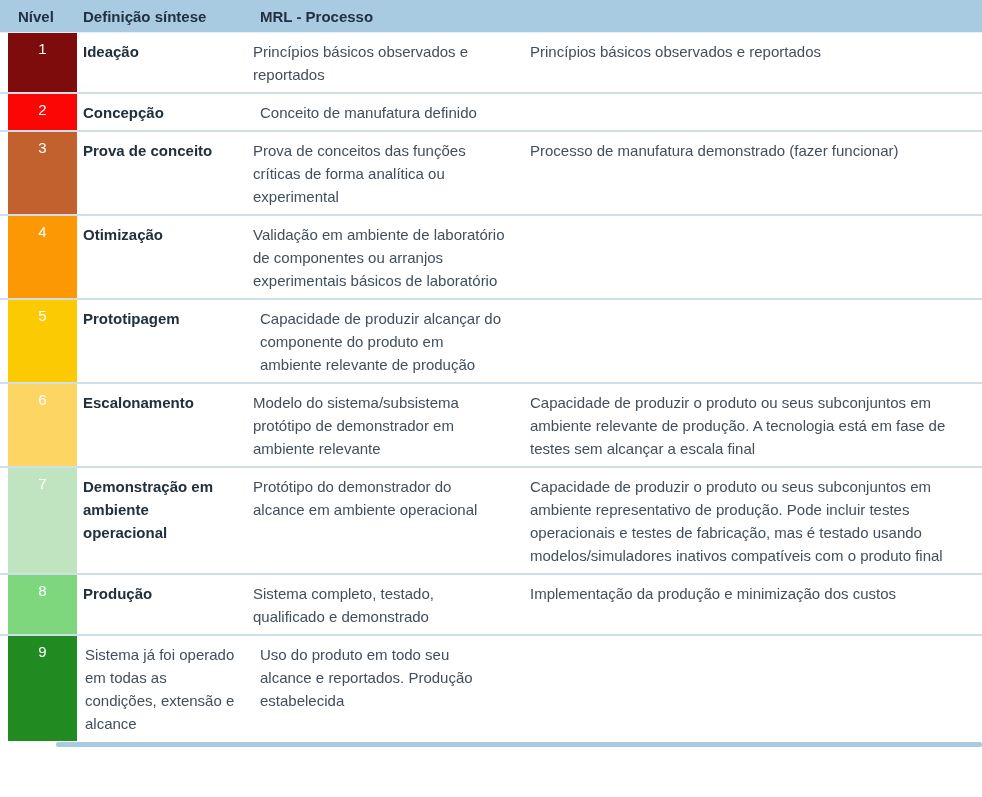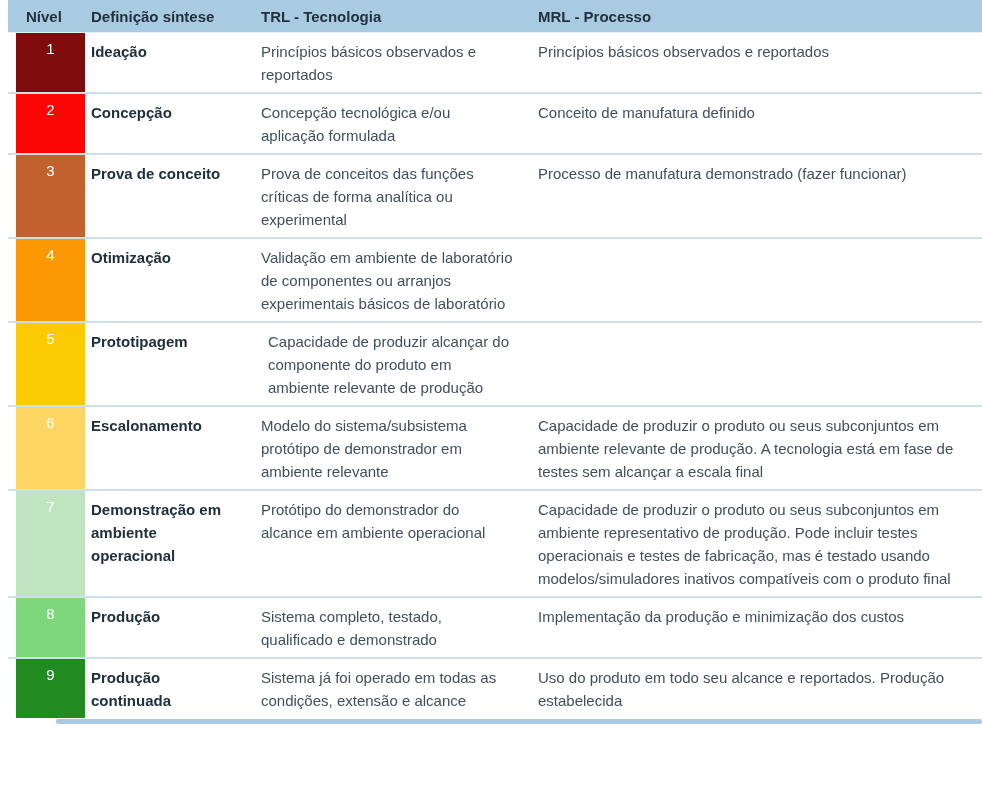--- a/index.html
+++ b/index.html
@@ -7,21 +7,20 @@
   body { font-family:"Liberation Sans","DejaVu Sans",sans-serif; }
   .page { width:982px; height:797px; background:#ffffff; overflow:hidden; }
 
   .tbl { width:982px; }
 
   .row {
     display:grid;
     grid-template-columns:8px 69px 168px 270px 1fr;
     border-bottom:2px solid var(--border,#cddfeb);
     background:#ffffff;
-    margin-left:8px;
   }
   .row.last { border-bottom:none; }
 
   .hdr {
     background:var(--header-bg,#a9cbe2);
     border-bottom:1px solid #e3eef6;
     height:33px;
     align-items:center;
   }
   .hdr .cell {
@@ -60,37 +59,35 @@
 </head>
 <body>
 
 <div class="page">
   <div class="tbl">
 
     <div class="row hdr">
       <div></div>
       <div class="cell c-nivel">Nível</div>
       <div class="cell c-def">Definição síntese</div>
-      <div class="cell c-trl">TRL - Tecnologia</div>
       <div class="cell c-mrl">MRL - Processo</div>
     </div>
 
     <div class="row">
       <div></div>
       <div class="lvl" style="background-color: rgb(126, 12, 12);">1</div>
       <div class="cell c-def">Ideação</div>
       <div class="cell c-trl">Princípios básicos observados e reportados</div>
       <div class="cell c-mrl">Princípios básicos observados e reportados</div>
     </div>
 
     <div class="row">
       <div></div>
       <div class="lvl" style="background-color: rgb(251, 5, 5);">2</div>
       <div class="cell c-def">Concepção</div>
-      <div class="cell c-trl">Concepção tecnológica e/ou aplicação formulada</div>
       <div class="cell c-mrl">Conceito de manufatura definido</div>
     </div>
 
     <div class="row">
       <div></div>
       <div class="lvl" style="background-color: rgb(194, 97, 46);">3</div>
       <div class="cell c-def">Prova de conceito</div>
       <div class="cell c-trl">Prova de conceitos das funções críticas de forma analítica ou experimental</div>
       <div class="cell c-mrl">Processo de manufatura demonstrado (fazer funcionar)</div>
     </div>
@@ -129,20 +126,19 @@
       <div></div>
       <div class="lvl" style="background-color: rgb(126, 214, 125);">8</div>
       <div class="cell c-def">Produção</div>
       <div class="cell c-trl">Sistema completo, testado, qualificado e demonstrado</div>
       <div class="cell c-mrl">Implementação da produção e minimização dos custos</div>
     </div>
 
     <div class="row last">
       <div></div>
       <div class="lvl" style="background-color: rgb(33, 138, 33);">9</div>
-      <div class="cell c-def">Produção continuada</div>
       <div class="cell c-trl">Sistema já foi operado em todas as condições, extensão e alcance</div>
       <div class="cell c-mrl">Uso do produto em todo seu alcance e reportados. Produção estabelecida</div>
     </div>
 
     <div class="bottom-bar"></div>
   </div>
 </div>
 
 </body></html>

